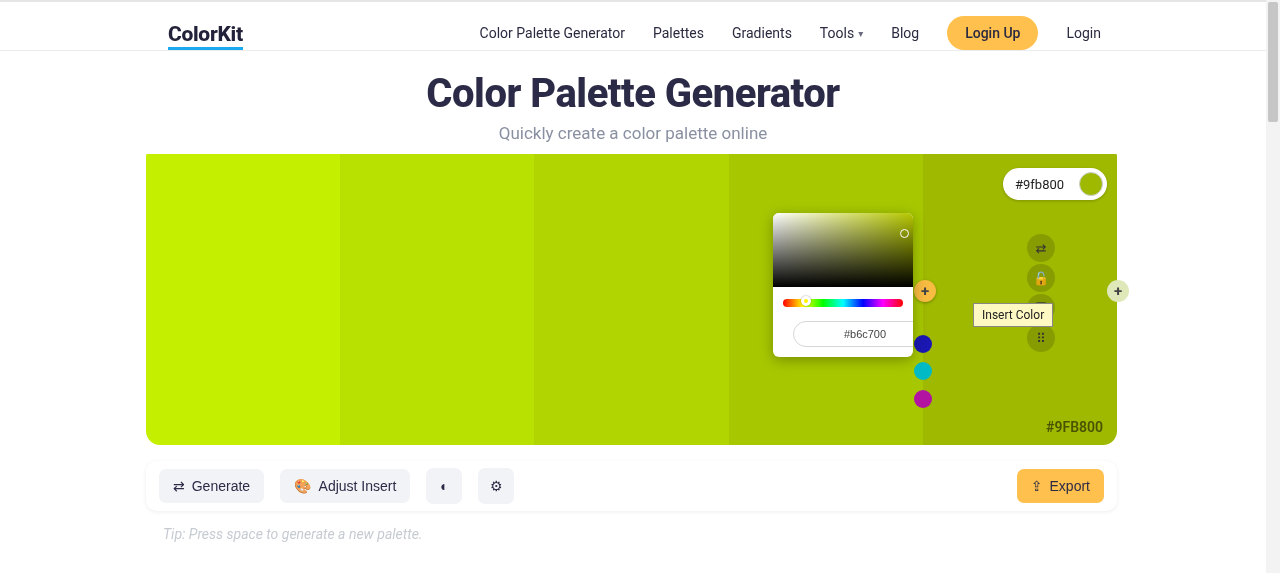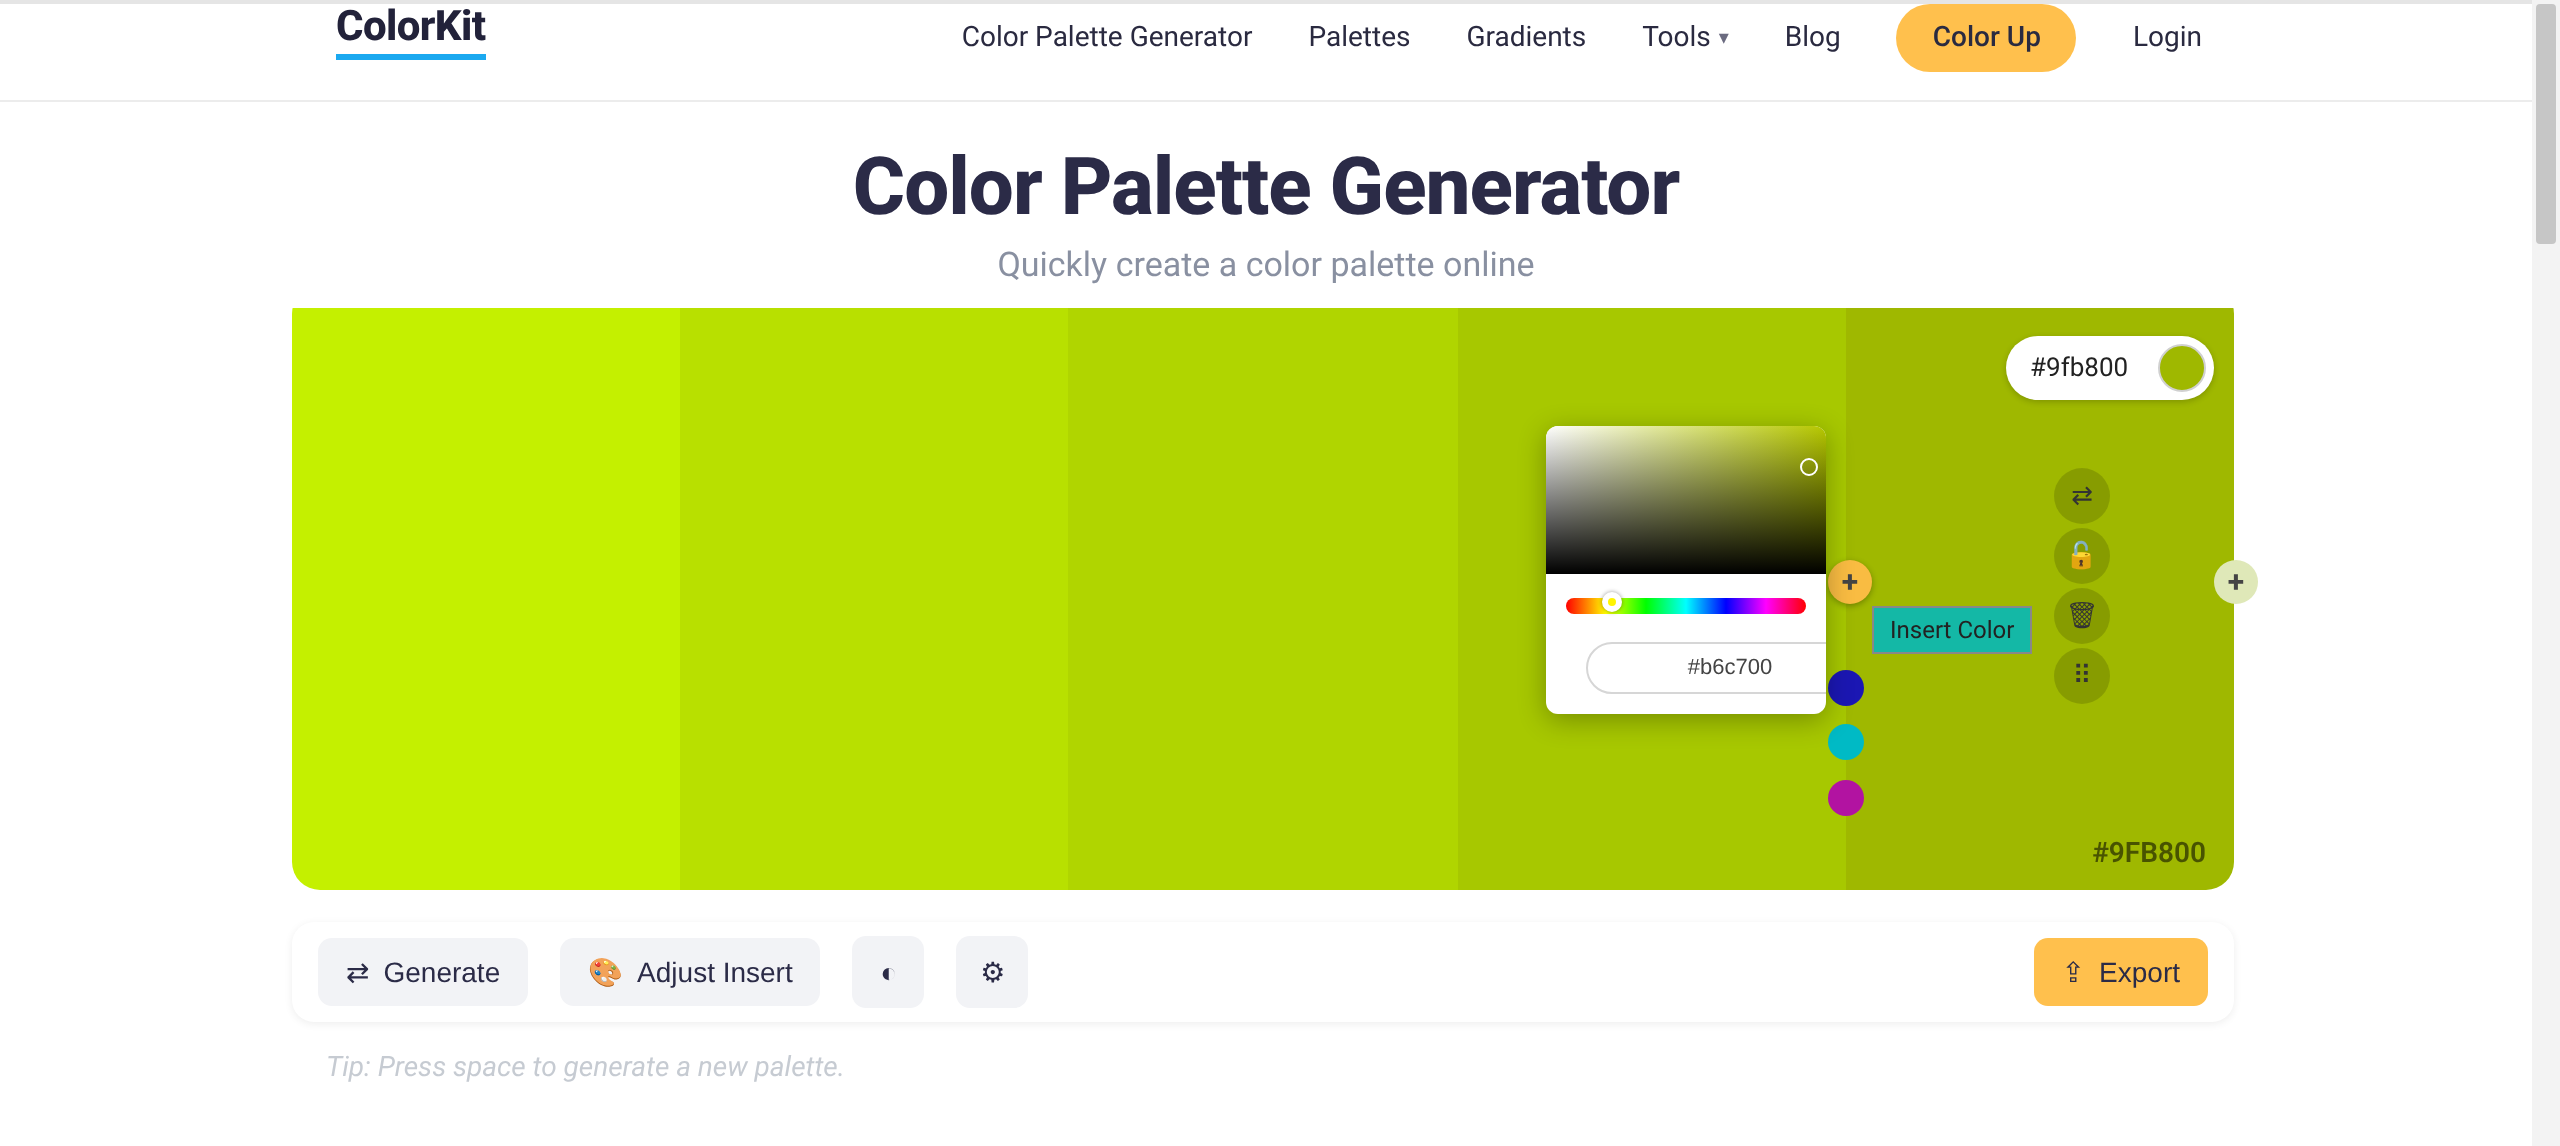--- a/index.html
+++ b/index.html
@@ -14,21 +14,21 @@
   }
   
   .topline { position:absolute; top:0; left:0; right:14px; height:2px; background:#e5e5e5; }
   .scrollbar-track { position:absolute; top:0; right:0; width:14px; height:100%; background:#f3f3f3; }
   .scrollbar-thumb { position:absolute; top:2px; right:2px; width:10px; height:120px; background:#c6c6c6; border-radius:2px; }
 
   
   .header {
     position:absolute; top:2px; left:0; right:14px; height:49px;
     background:#fff; border-bottom:1px solid #ececec;
-    display:flex; align-items:flex-start; padding:0 165px 0 168px;
+    display:flex; align-items:flex-end; padding:0 165px 0 168px;
   }
   .brand { font-size:21px; font-weight:800; color:#22223a; border-bottom:3px solid #1ba9f0; padding-bottom:1px; letter-spacing:-0.3px; }
   .nav { margin-left:auto; display:flex; align-items:center; gap:28px; font-size:14px; color:#2a2a40; }
   .nav a { color:#2a2a40; text-decoration:none; cursor:pointer; display:flex; align-items:center; gap:4px; }
   .chev { font-size:10px; color:#6b6b80; }
   .signup { background:#ffc04d; border-radius:22px; padding:9px 18px; font-weight:500; }
 
   
   .title-wrap { position:absolute; top:70px; left:0; right:14px; text-align:center; }
   .title { font-size:40px; font-weight:800; color:#2b2b47; letter-spacing:-0.5px; }
@@ -53,21 +53,21 @@
   .hue-thumb { position:absolute; top:-3px; left:18px; width:10px; height:10px; background:#fff500; border-radius:50%; border:3px solid #fff; box-shadow:0 0 2px rgba(0,0,0,0.4); }
   .picker-row { display:flex; align-items:flex-end; gap:10px; margin:14px 10px 0 10px; }
   .picker-dot { width:22px; height:22px; border-radius:50%; }
   .picker-input { flex:1; border:1px solid #d6d6d6; border-radius:14px; height:26px; text-align:center; font-size:11px; color:#444; }
 
   
   .plus-between { position:absolute; width:22px; height:22px; border-radius:50%; display:flex; align-items:center; justify-content:center; font-size:15px; font-weight:700; cursor:pointer; }
   .plus-orange  { background:#f9bc42; color:#444; box-shadow:0 1px 3px rgba(0,0,0,0.3); }
   .plus-light   { background:#dfe8b8; color:#444; }
 
-  .tooltip-box { position:absolute; top:303px; left:936px; background:#14b8a6; border:1px solid #888; padding:4px 8px; font-size:12px; color:#222; }
+  .tooltip-box { position:absolute; top:303px; left:973px; background:#fef9c3; border:1px solid #888; padding:4px 8px; font-size:12px; color:#222; }
 
   
   .preset { position:absolute; width:18px; height:18px; border-radius:50%; }
 
   
   .toolbar { position:absolute; top:461px; left:146px; width:971px; height:50px; background:#fff; border-radius:11px; box-shadow:0 1px 4px rgba(0,0,0,0.07); display:flex; align-items:center; padding:0 13px; gap:16px; }
   .tb-btn { background:#f2f3f6; border:none; border-radius:7px; padding:9px 14px; font-size:14px; color:#2b2b47; display:flex; align-items:center; gap:7px; cursor:pointer; }
   .tb-icon-btn { background:#f2f3f6; border:none; border-radius:7px; width:36px; height:36px; font-size:14px; color:#2b2b47; display:flex; align-items:center; justify-content:center; cursor:pointer; }
   .tb-export { margin-left:auto; background:#ffc04d; }
 
@@ -85,21 +85,21 @@
   <span class="brand">ColorKit</span>
   <nav class="nav">
     <a>Color Palette Generator</a>
     <a>Palettes</a>
     <a>Gradients</a>
     <a>
       <span>Tools</span>
       <span class="chev">▾</span>
     </a>
     <a>Blog</a>
-    <a class="signup">Color Up</a>
+    <a class="signup">Login Up</a>
     <a>Login</a>
   </nav>
 </div>
 
 <div class="title-wrap">
   <h1 class="title">Color Palette Generator</h1>
   <div class="subtitle">Quickly create a color palette online</div>
 </div>
 
 <div class="palette">

